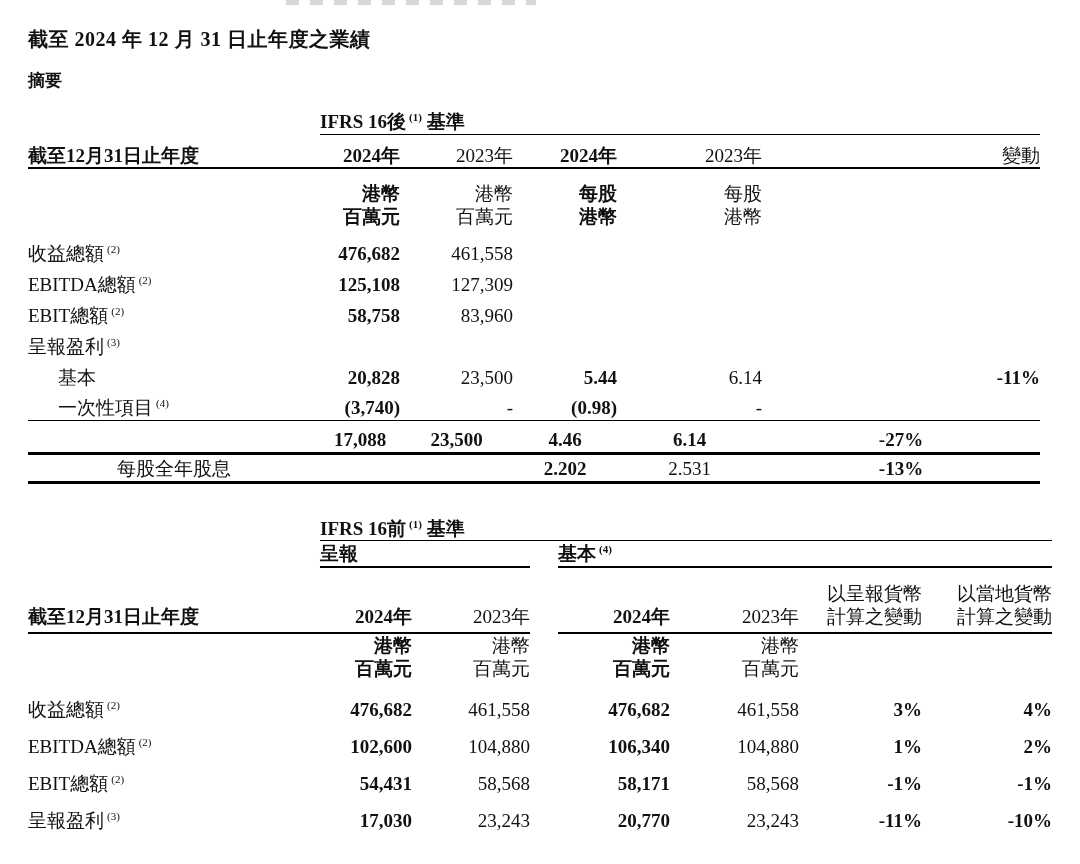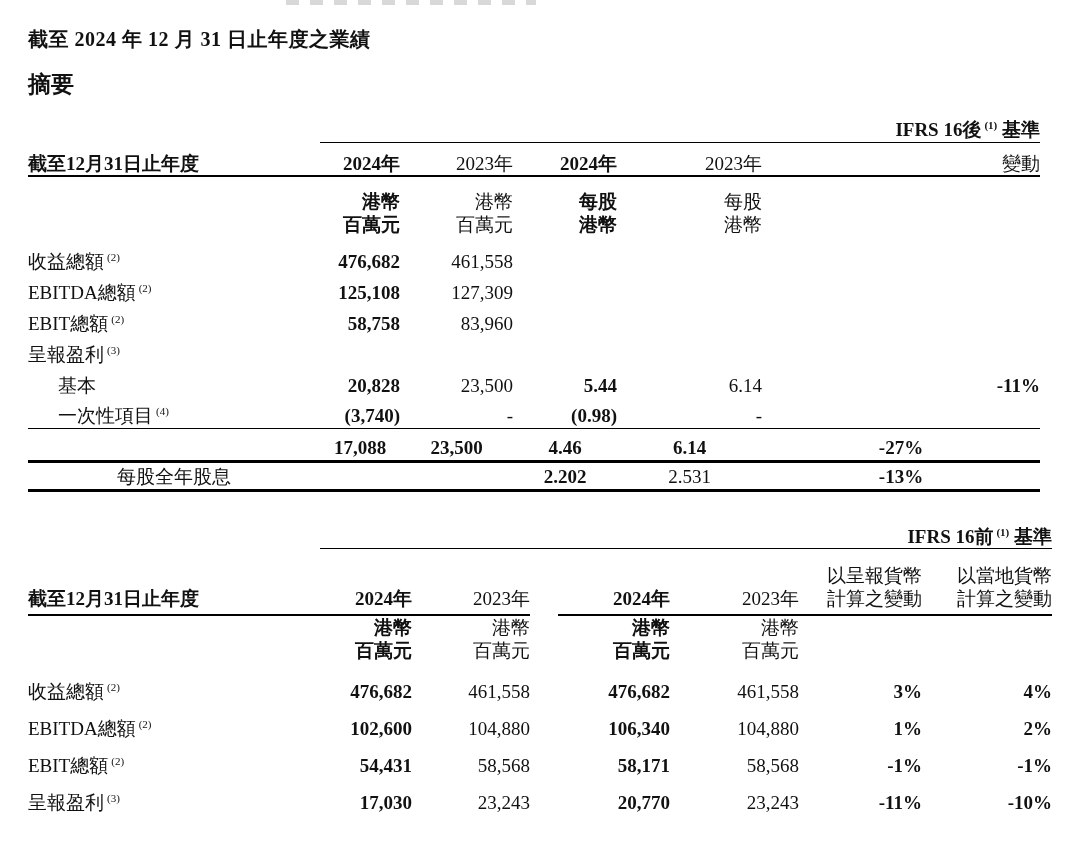--- a/index.html
+++ b/index.html
@@ -9,26 +9,26 @@
     font-family:"Liberation Serif","DejaVu Serif",serif;
     position:relative; overflow:hidden;
   }
   .doc { padding:0 0 0 28px; }
   
   .top-clip {
     position:absolute; top:0; left:286px; width:250px; height:5px; opacity:.55;
     background:repeating-linear-gradient(90deg,#b9b9b9 0 13px, transparent 13px 24px);
   }
   .title { font-size:20px; font-weight:bold; margin:26px 0 0 0; letter-spacing:.5px; }
-  .subtitle { font-size:23px; font-weight:bold; margin:16px 0 8px 0; }
+  .subtitle { font-size:17px; font-weight:bold; margin:16px 0 8px 0; }
 
   table { border-collapse:collapse; table-layout:fixed; }
   td { padding:0; font-size:19px; vertical-align:bottom; line-height:1.22; }
   .num { text-align:right; }
-  .ctr { text-align:right; }
+  .ctr { text-align:left; }
   .b { font-weight:bold; }
   sup.note { font-size:11px; margin-left:3px; vertical-align:super; line-height:0; }
   .prewrap { white-space:pre-line; }
   .indent { padding-left:30px; }
 
   .bb-thin  { border-bottom:1.5px solid #000; }
   .bb-med   { border-bottom:2.3px solid #000; }
   tr.row-line-thin  > td { border-bottom:1.5px solid #000; }
   tr.row-line-med   > td { border-bottom:2.3px solid #000; }
   tr.row-line-thick > td { border-bottom:3px solid #000;text-align:center; }
@@ -190,20 +190,28 @@
 
     <tbody>
         <tr class="ifrs">
       <td></td>
       <td colspan="7" class="ctr b bb-thin">
         <span>IFRS 16前</span><sup class="note">(1)</sup>
         <span>基準</span>
       </td>
     </tr>
 
+    <tr class="groups">
+      <td></td>
+      <td colspan="2" class="ctr b bb-med">呈報</td>
+      <td></td>
+      <td colspan="4" class="ctr b bb-med">
+        <span>基本</span><sup class="note">(4)</sup>
+      </td>
+    </tr>
 
     <tr class="hdr">
       <td class="b bb-med">截至12月31日止年度</td>
       <td class="num b bb-med">2024年</td>
       <td class="num bb-med">2023年</td>
       <td></td>
       <td class="num b bb-med">2024年</td>
       <td class="num bb-med">2023年</td>
       <td class="num prewrap bb-med">以呈報貨幣
 計算之變動</td>

